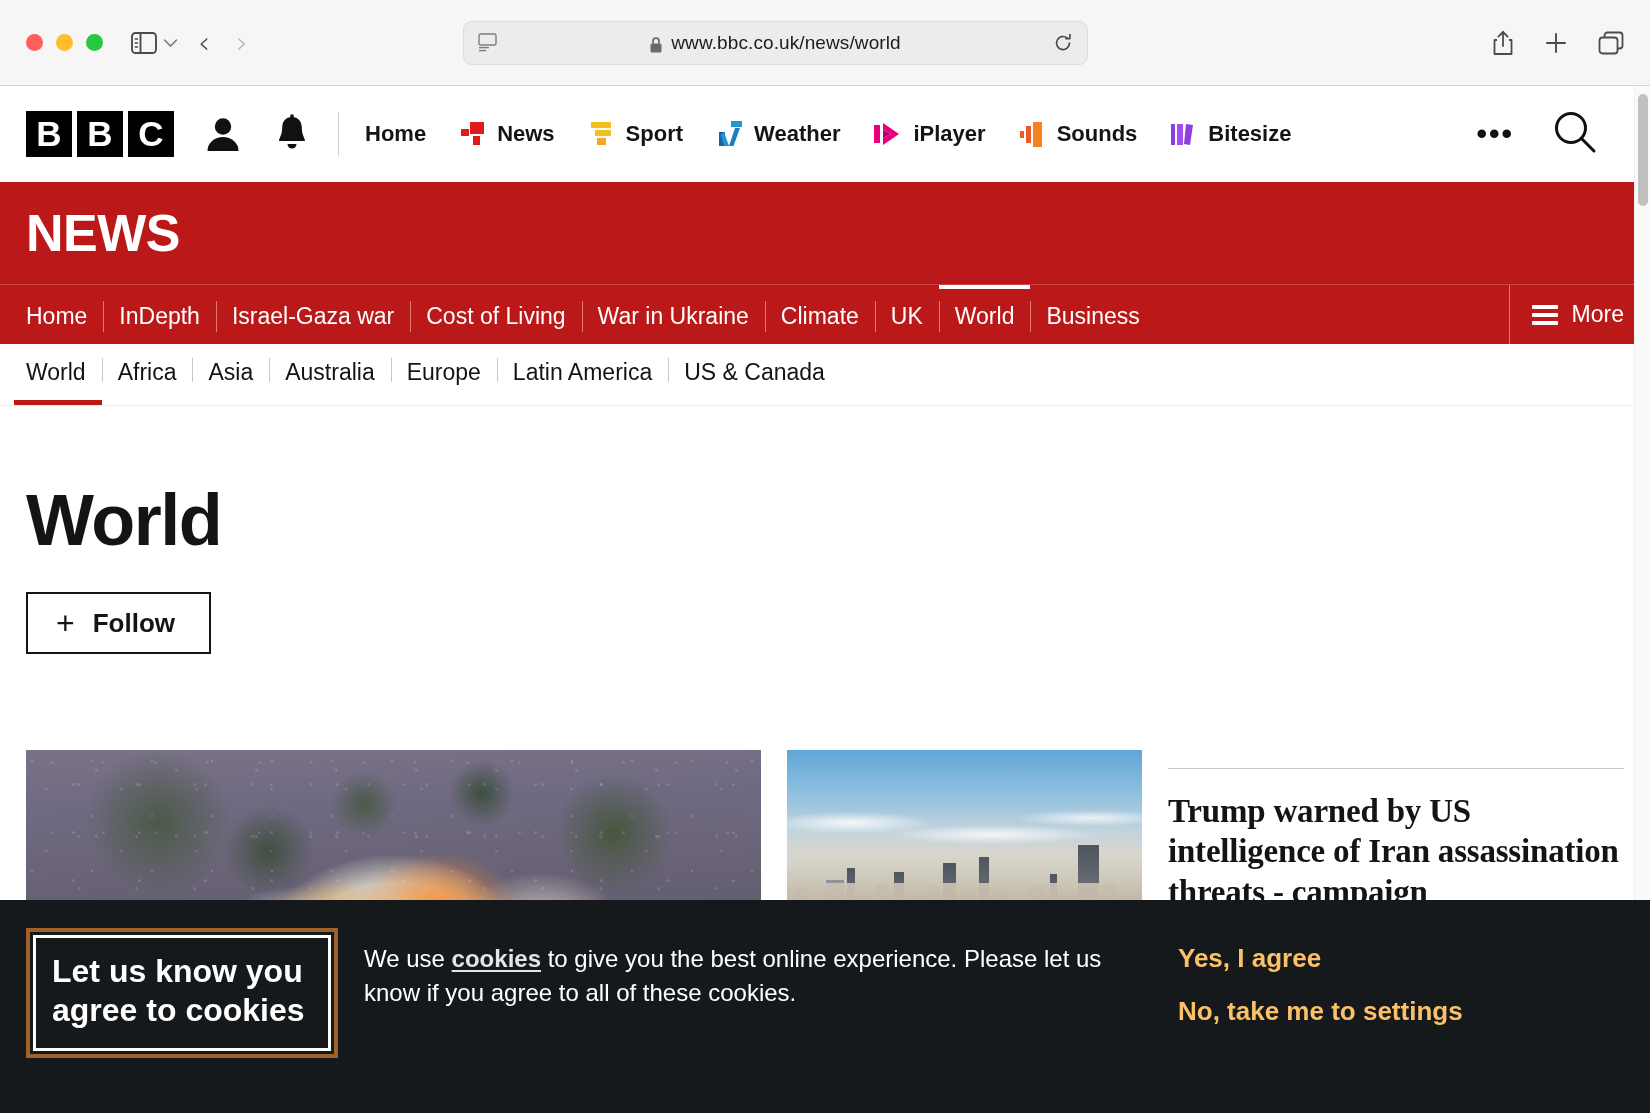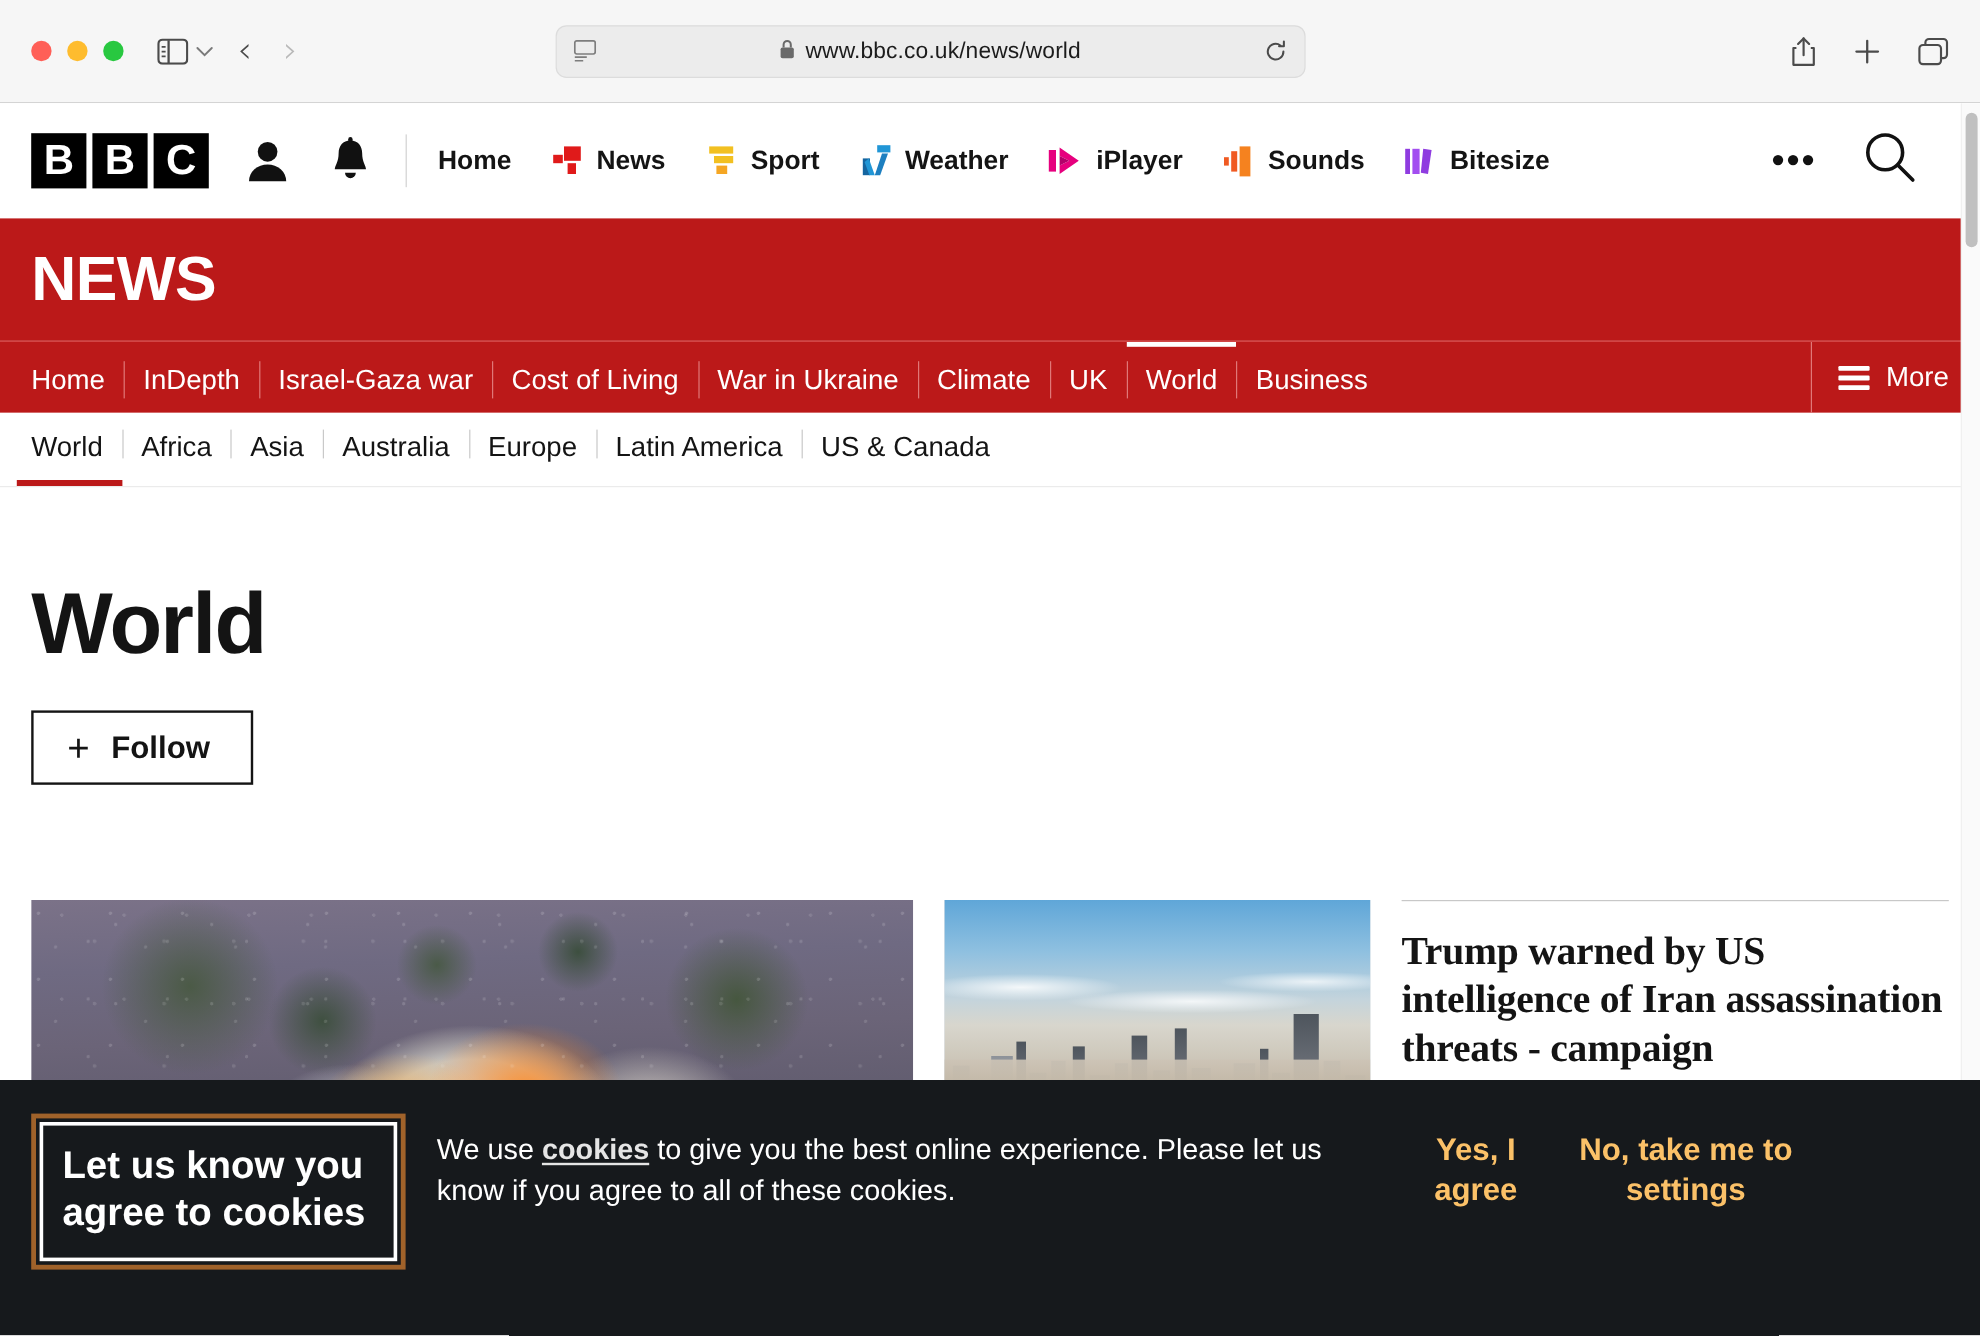--- a/index.html
+++ b/index.html
@@ -69,21 +69,21 @@
     border-radius: 9px;
     display: flex;
     align-items: center;
     padding: 0 14px;
     position: relative;
   }
   .reader-icon { color: #606060; display:flex; }
   .url-center {
     flex: 1;
     display: flex;
-    align-items: flex-start;
+    align-items: flex-end;
     justify-content: center;
     gap: 8px;
   }
   .lock-icon { color: #5a5a5a; display: flex; }
   .url-text {
     font-size: 19px;
     color: #1c1c1c;
     font-family: "Liberation Sans", sans-serif;
     letter-spacing: 0.1px;
   }
@@ -300,21 +300,21 @@
     font-weight: 400;
     line-height: 0.7;
     display: inline-block;
   }
 
   
   .story-grid {
     display: flex;
     gap: 26px;
     margin-top: 96px;
-    align-items: flex-start;
+    align-items: center;
   }
 
   .story-lead { width: 735px; }
   .story-mid  { width: 355px; }
   .story-side { flex: 1; }
 
   .img-box {
     width: 100%;
     height: 180px;
     overflow: hidden;
@@ -455,23 +455,22 @@
     color: #e5e5e5;
     text-decoration: underline;
     text-underline-offset: 3px;
   }
 
   .cookie-actions {
     width: 330px;
     flex-shrink: 0;
     padding-top: 16px;
     display: flex;
-    flex-direction: row;
+    flex-direction: column;
     gap: 20px;
-    text-align: center;
   }
   .cookie-action {
     color: #fbc168;
     font-size: 26px;
     font-weight: 700;
     line-height: 1.25;
     font-family: "Liberation Sans", sans-serif;
     cursor: pointer;
   }
 </style>

